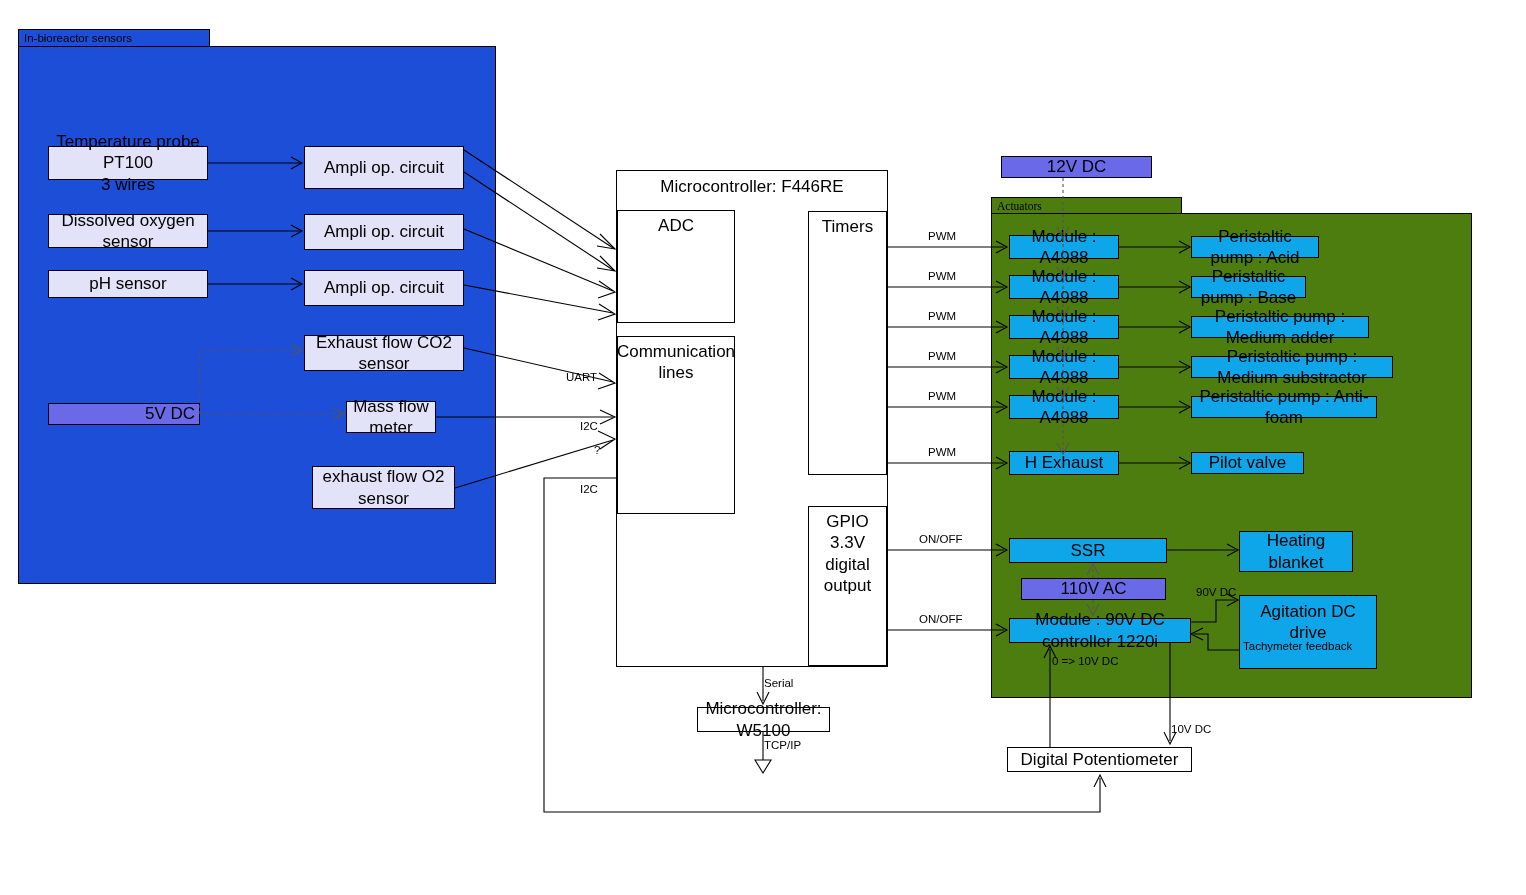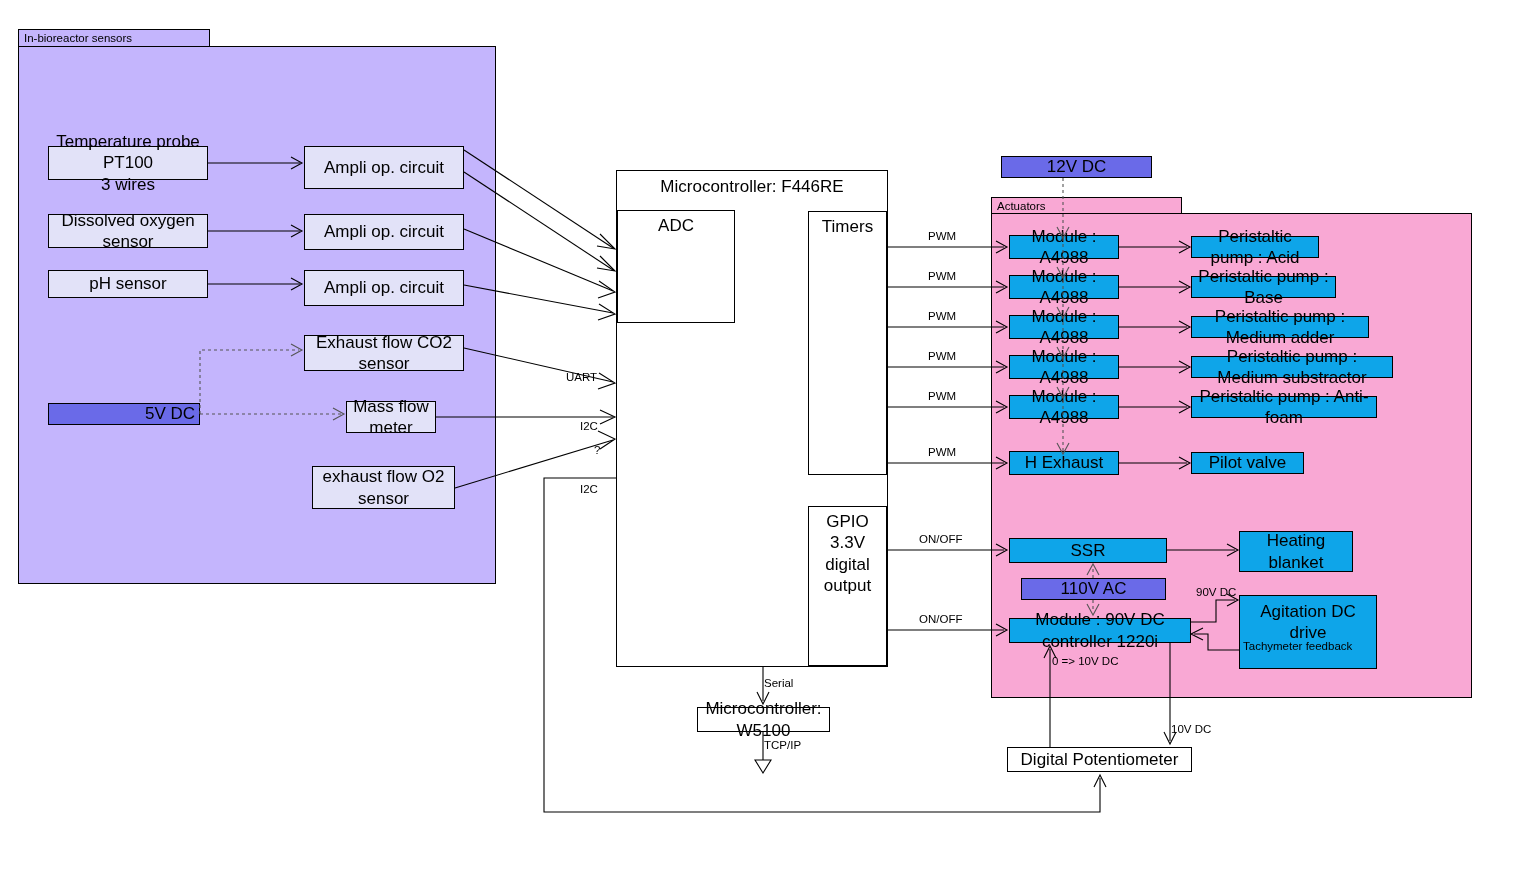--- a/index.html
+++ b/index.html
@@ -11,22 +11,22 @@
   .box{position:absolute;box-sizing:border-box;border:1px solid #000;
        display:flex;align-items:center;justify-content:center;text-align:center;
        font-size:17px;color:#000;line-height:1.25;padding:2px 4px;}
 
   
   .panel{position:absolute;box-sizing:border-box;border:1px solid #000;}
   .panel-tab{position:absolute;box-sizing:border-box;border:1px solid #000;
              font-size:11.5px;color:#000;display:flex;align-items:center;
              padding-left:5px;}
 
-  .sensors-fill{background:#c4b5fd;}
-  .actuators-fill{background:#f9a8d4;}
+  .sensors-fill{background:#1d4ed8;}
+  .actuators-fill{background:#4d7c0f;font-family:Liberation Serif, serif;}
 
   .box.sensor{background:#e2e2f8;}
   .box.act{background:#0ea5e9;}
   .box.plain{background:#ffffff;}
   .box.power{background:#6a6ae8;color:#000;border:1px solid #000;}
 
   .label{position:absolute;font-size:11.5px;color:#000;white-space:nowrap;}
 
   svg.wires{position:absolute;left:0;top:0;width:1526px;height:895px;
             pointer-events:none;overflow:visible;}
@@ -87,20 +87,26 @@
   </div>
 
   <div class="box plain" style="left:616px;top:170px;width:272px;height:497px;align-items:flex-start;justify-content:center;padding-top:5px;">
     <span>Microcontroller: F446RE</span>
   </div>
 
   <div class="box plain" style="left:617px;top:210px;width:118px;height:113px;align-items:flex-start;justify-content:center;padding-top:4px;">
     <span>ADC</span>
   </div>
 
+  <div class="box plain" style="left:617px;top:336px;width:118px;height:178px;align-items:flex-start;justify-content:center;padding-top:4px;">
+    <span style="display:block">
+      <span>Communication</span><br>
+      <span>lines</span>
+    </span>
+  </div>
 
   <div class="box plain" style="left:808px;top:211px;width:79px;height:264px;align-items:flex-start;justify-content:center;padding-top:4px;">
     <span>Timers</span>
   </div>
 
   <div class="box plain" style="left:808px;top:506px;width:79px;height:160px;align-items:flex-start;justify-content:center;padding-top:4px;">
     <span style="display:block">
       <span>GPIO 3.3V</span><br>
       <span>digital output</span>
     </span>
@@ -138,21 +144,21 @@
   <div class="box act" style="left:1009px;top:395px;width:110px;height:24px;">
     <span>Module : A4988</span>
   </div>
   <div class="box act" style="left:1009px;top:451px;width:110px;height:24px;">
     <span>H Exhaust</span>
   </div>
 
   <div class="box act" style="left:1191px;top:236px;width:128px;height:22px;">
     <span>Peristaltic pump : Acid</span>
   </div>
-  <div class="box act" style="left:1191px;top:276px;width:145px;height:22px;">
+  <div class="box act" style="left:1191px;top:276px;width:115px;height:22px;">
     <span>Peristaltic pump : Base</span>
   </div>
   <div class="box act" style="left:1191px;top:316px;width:178px;height:22px;">
     <span>Peristaltic pump : Medium adder</span>
   </div>
   <div class="box act" style="left:1191px;top:356px;width:202px;height:22px;">
     <span>Peristaltic pump : Medium substractor</span>
   </div>
   <div class="box act" style="left:1191px;top:396px;width:186px;height:22px;">
     <span>Peristaltic pump : Anti-foam</span>

